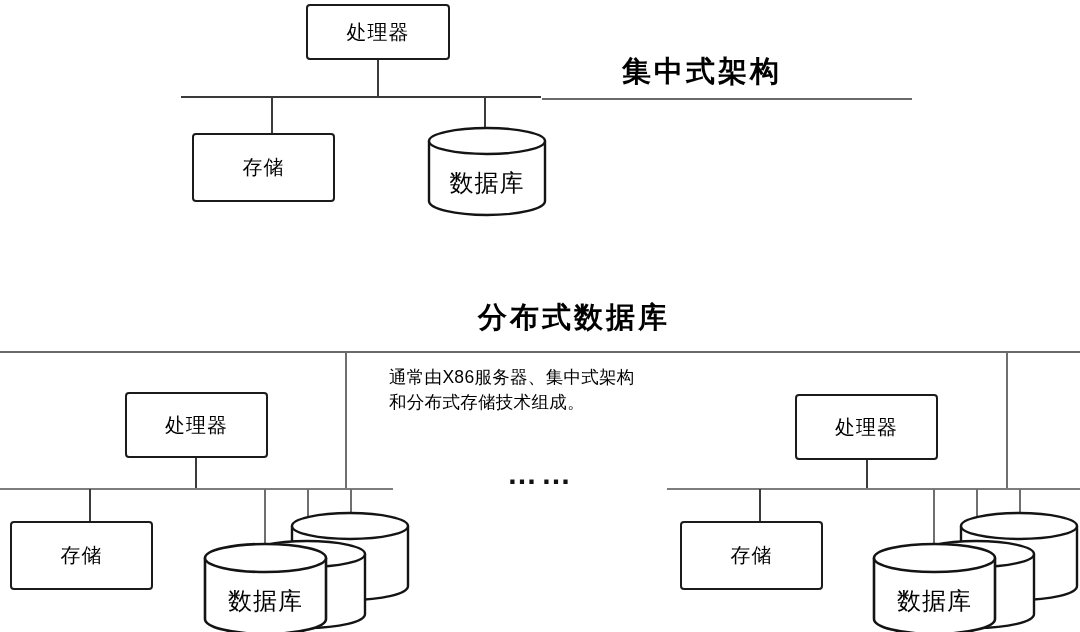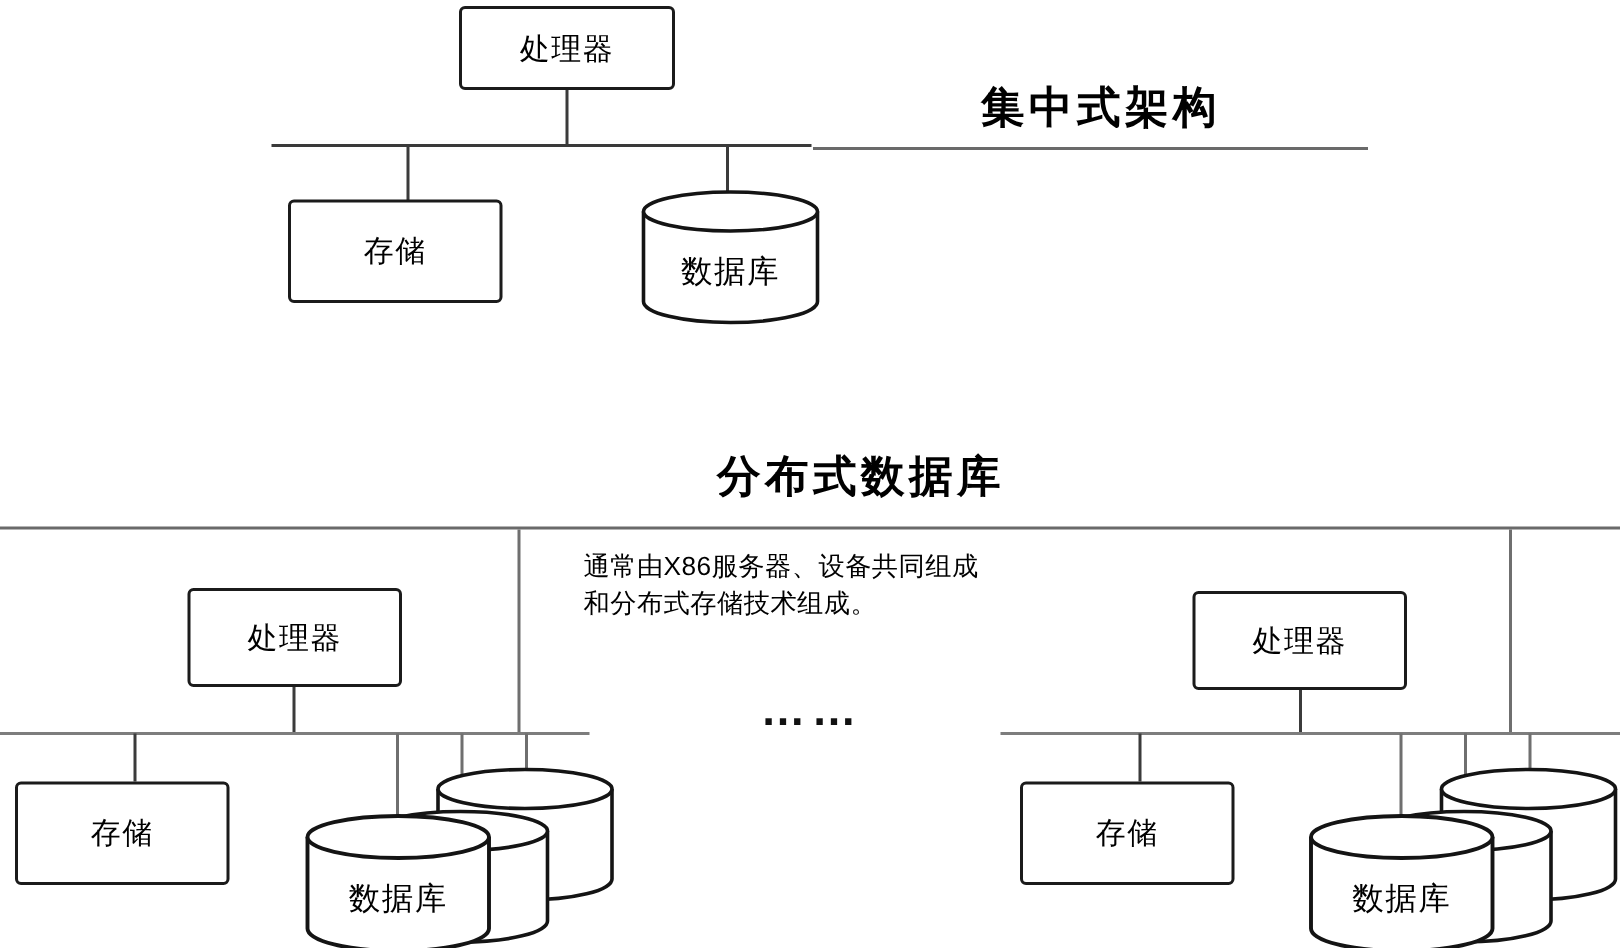--- a/index.html
+++ b/index.html
@@ -36,21 +36,21 @@
   }
   .vline-dark{background:#3b3b3b;width:1.9px;}
 
   
   .cyl{position:absolute;}
   .cyl svg{display:block;overflow:visible;}
   .cyl .cyl-label{
     position:absolute;left:0;right:0;
     text-align:center;
     color:#000;
-    font-size:21px;
+    font-size:24px;
     letter-spacing:1px;
     pointer-events:none;
   }
 
   
   .section-title{
     position:absolute;
     font-size:29px;
     font-weight:700;
     color:#000;
@@ -101,27 +101,27 @@
   </div>
 
   <div class="cyl" style="left:427px;top:127px;width:120px;height:88px;">
     <svg width="120" height="88" viewBox="0 0 120 88">
       <path d="M2,14 L2,74 A58,14 0 0 0 118,74 L118,14" fill="#ffffff" stroke="#141414" stroke-width="2.4"></path>
       <ellipse cx="60" cy="14" rx="58" ry="13" fill="#ffffff" stroke="#141414" stroke-width="2.4"></ellipse>
     </svg>
     <div class="cyl-label" style="top:40px;">数据库</div>
   </div>
 
-  <div class="section-title" style="left:654px;top:52px;">集中式架构</div>
+  <div class="section-title" style="left:622px;top:52px;">集中式架构</div>
   <div class="title-rule" style="left:542px;top:98px;width:370px;"></div>
 
   <div class="section-title" style="left:478px;top:298px;">分布式数据库</div>
   <div class="title-rule" style="left:0px;top:351px;width:1080px;"></div>
 
-  <div class="body-text" style="left:389px;top:365px;width:430px;">通常由X86服务器、设备共同组成
+  <div class="body-text" style="left:389px;top:365px;width:430px;">通常由X86服务器、集中式架构
 和分布式存储技术组成。</div>
 
   <div class="vline" style="left:345px;top:353px;height:135px;"></div>
 
   <div class="node-box" style="left:125px;top:392px;width:143px;height:66px;">
     <span>处理器</span>
   </div>
 
   <div class="vline vline-dark" style="left:195px;top:458px;height:31px;"></div>
 

